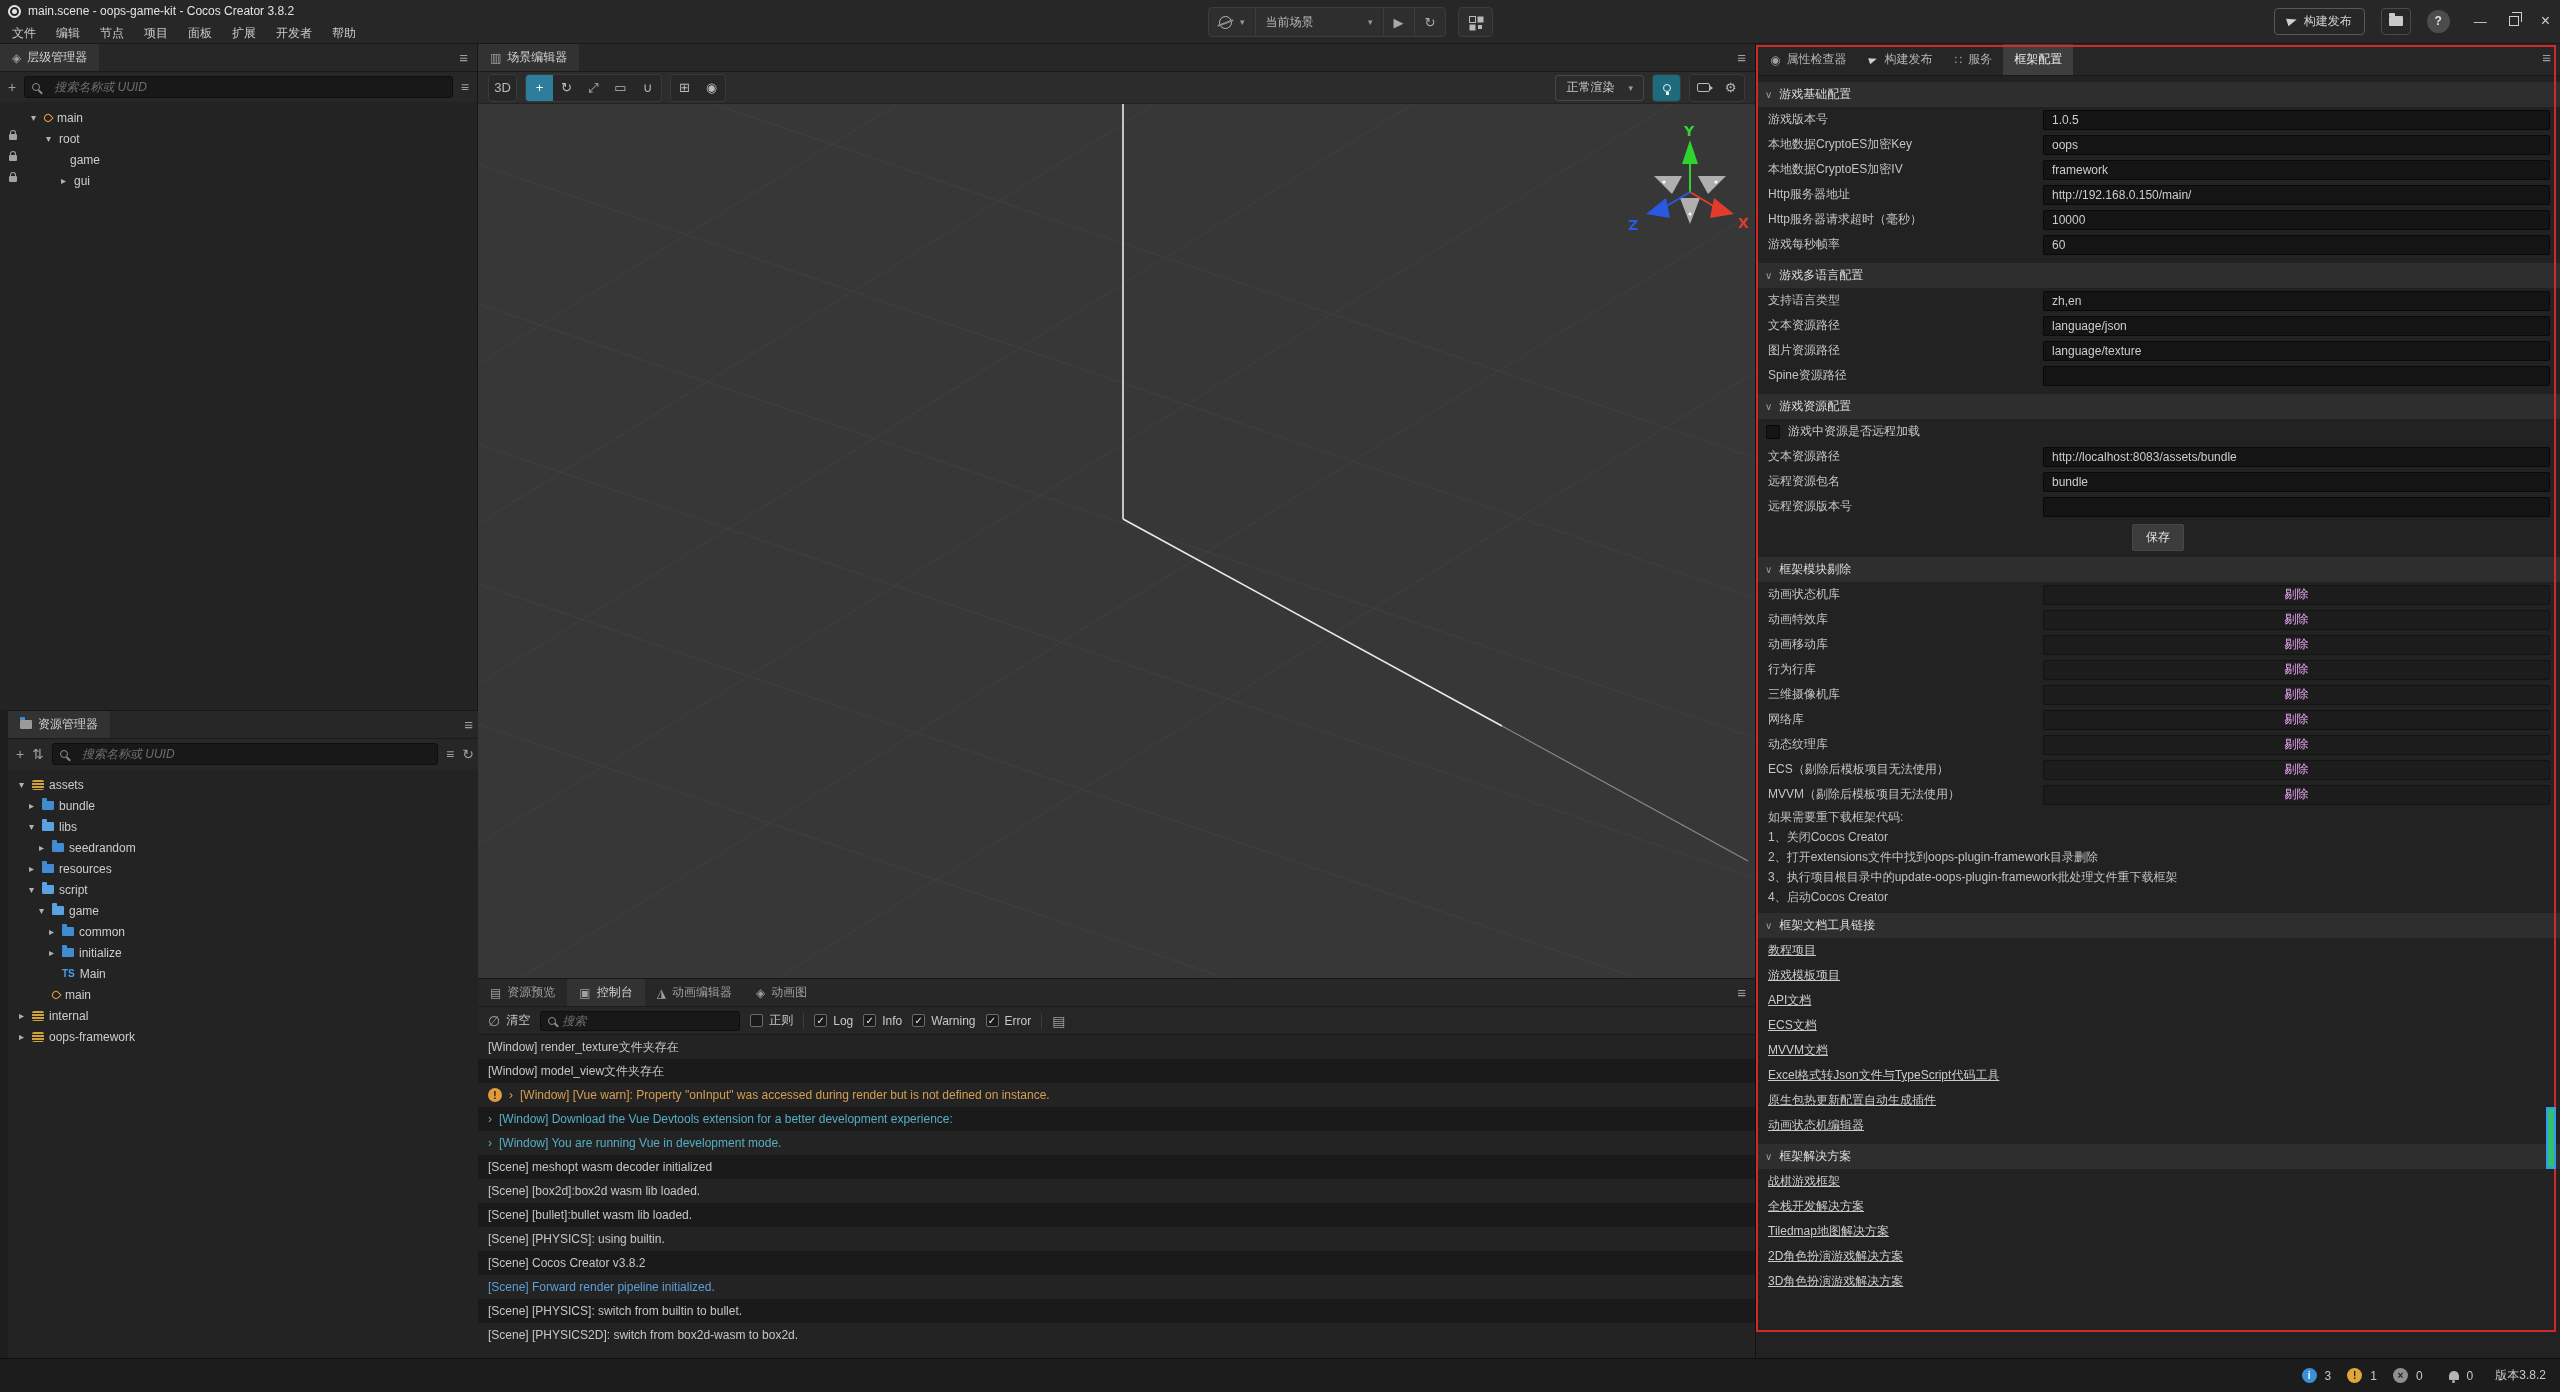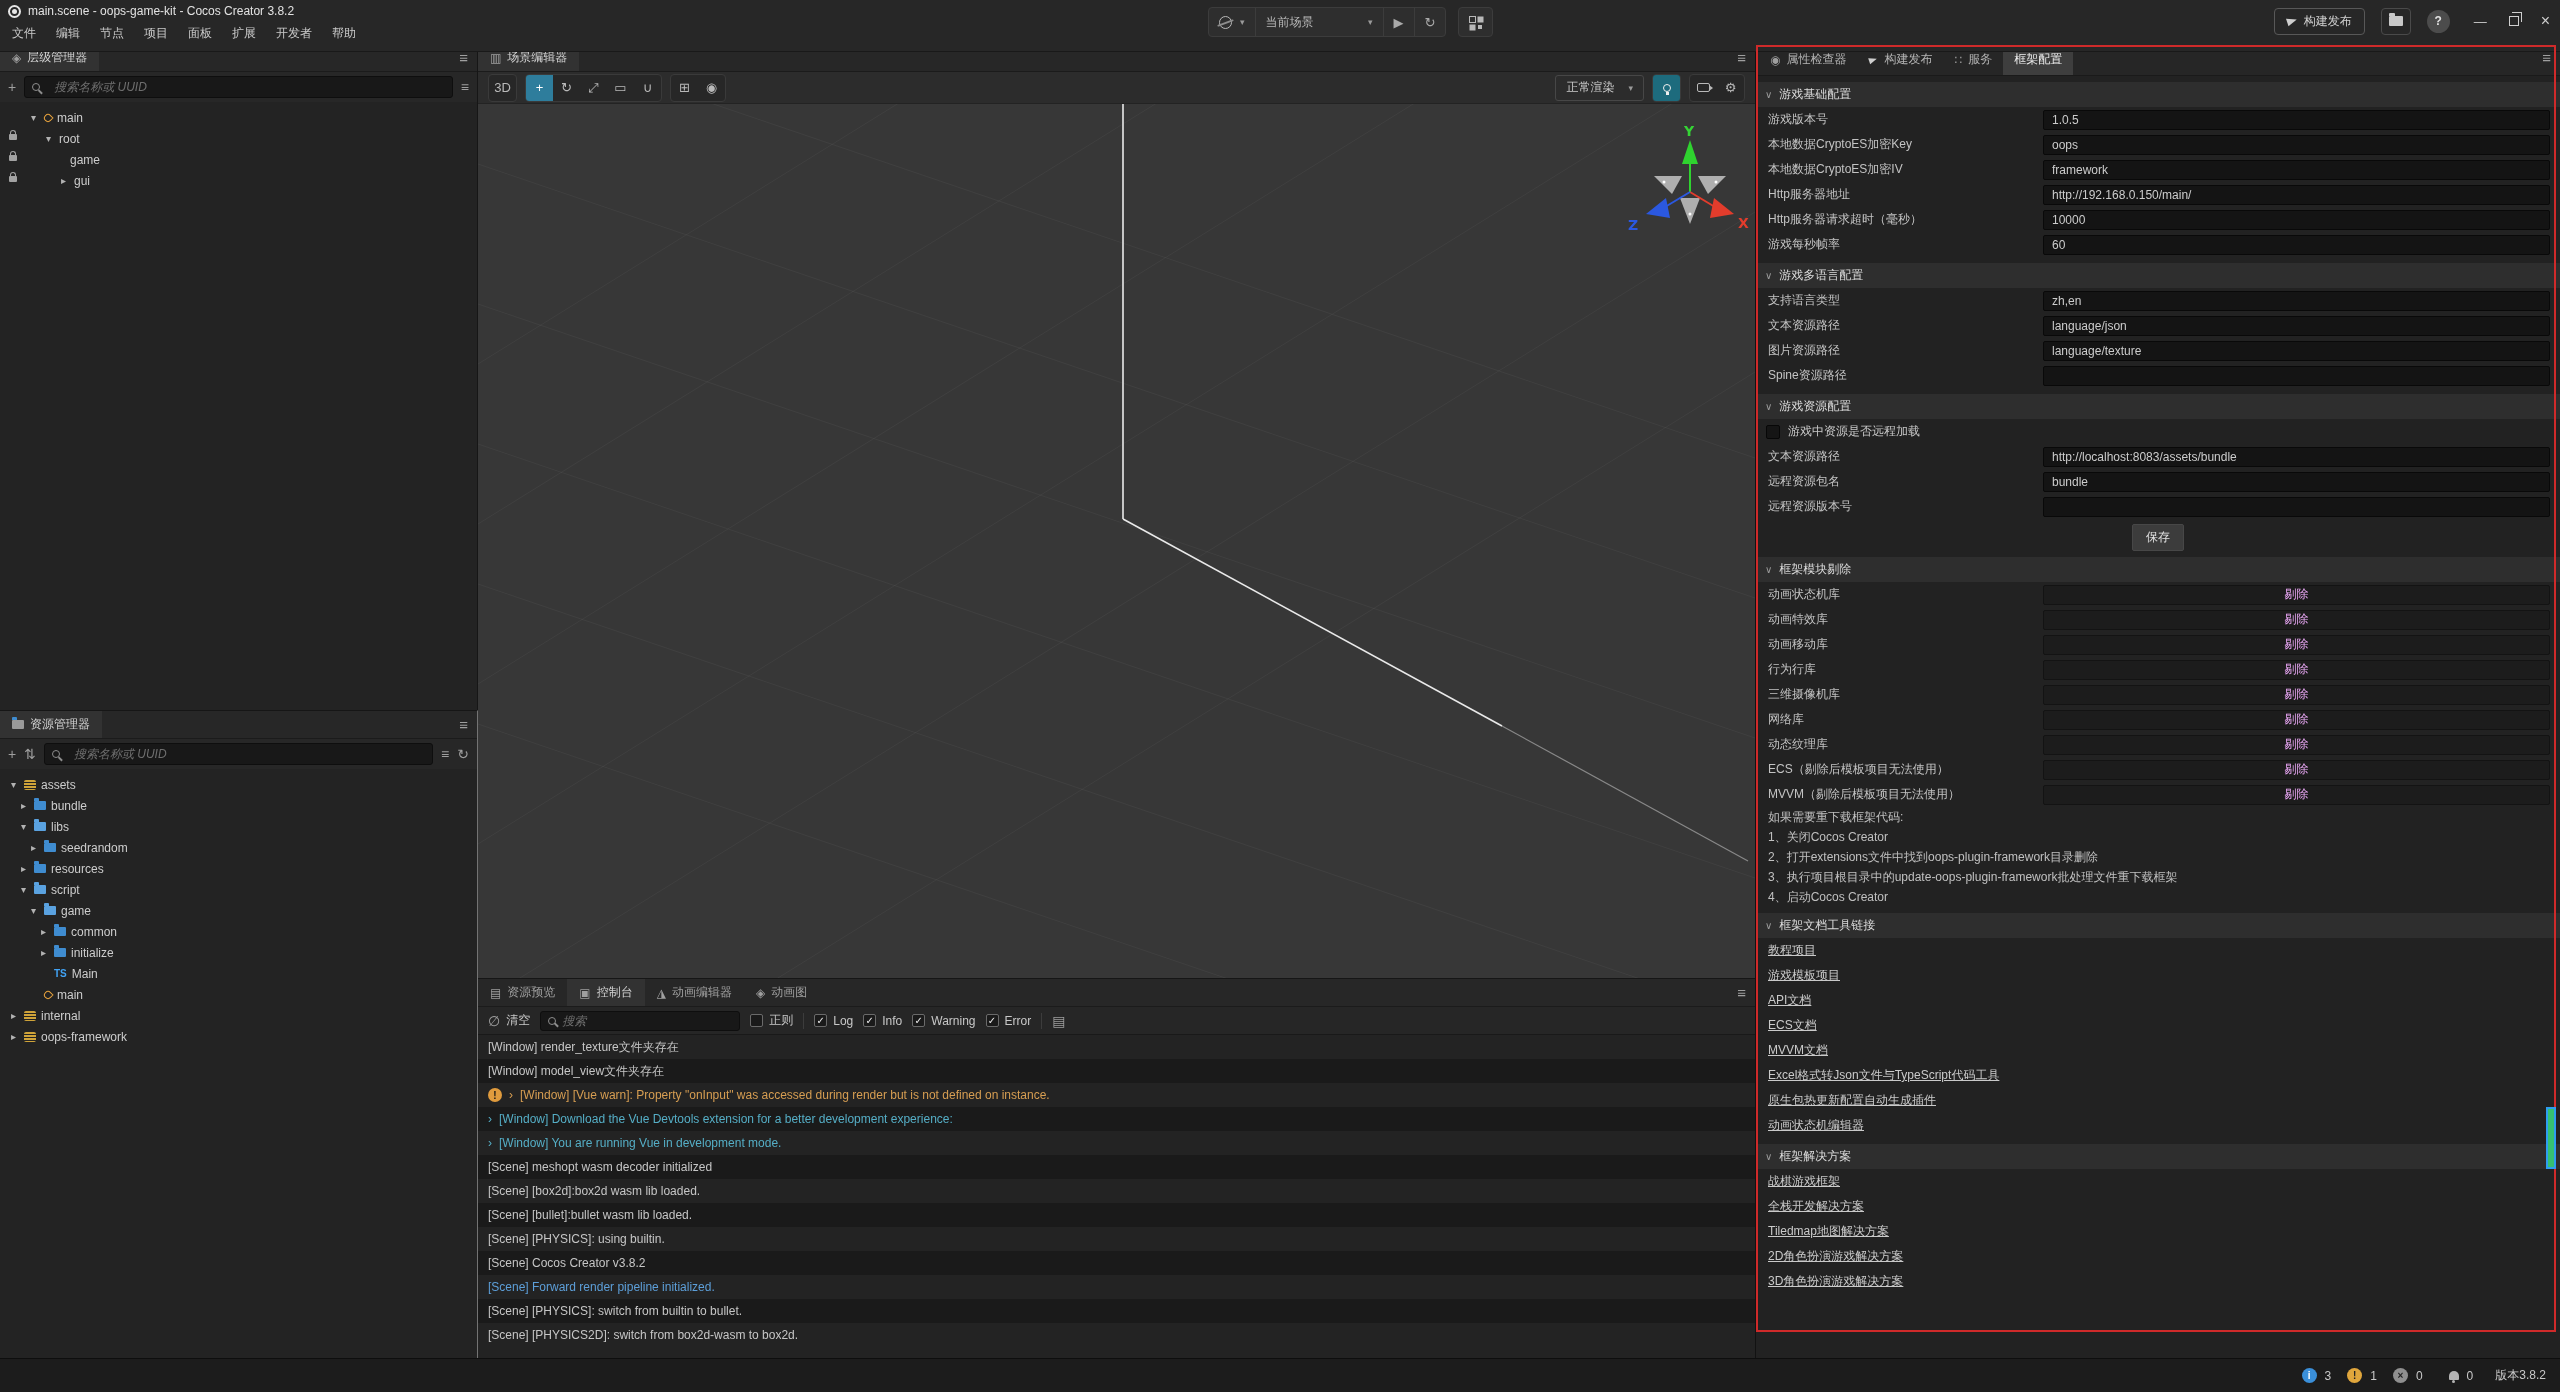--- a/index.html
+++ b/index.html
@@ -2,21 +2,21 @@
 <html><head>
 <meta charset="utf-8">
 <style>
 *{margin:0;padding:0;box-sizing:border-box}
 html,body{width:2560px;height:1392px;overflow:hidden}
 body{background:#1e1e1e;font-family:"Liberation Sans","DejaVu Sans",sans-serif;font-size:12px;color:#c8c8c8;position:relative}
 input{font-family:"Liberation Sans","DejaVu Sans",sans-serif}
 input::placeholder{color:#6e6e6e;font-style:italic}
 
 
-#titlebar{position:absolute;left:0;top:0;width:2560px;height:52px;background:#272727;border-bottom:1px solid #191919;z-index:10}
+#titlebar{position:absolute;left:0;top:0;width:2560px;height:44px;background:#272727;border-bottom:1px solid #191919;z-index:10}
 .title-row{height:22px;display:flex;align-items:center;padding-left:8px;gap:7px}
 .logo{width:13px;height:13px;border:2px solid #e6e6e6;border-radius:50%;position:relative}
 .logo::after{content:"";position:absolute;left:2px;top:2px;width:5px;height:5px;border-radius:50%;background:#e6e6e6}
 .title-text{color:#e2e2e2;font-size:12px}
 .menu-row{height:22px;display:flex;align-items:center;padding-left:2px}
 .menu-item{padding:0 10px;color:#c9c9c9;cursor:default}
 .preview{position:absolute;left:1208px;top:7px;height:30px;display:flex;align-items:center;gap:12px}
 .seg-group{display:flex;height:30px;background:#2e2e2e;border:1px solid #3c3c3c;border-radius:4px;overflow:hidden;align-items:stretch}
 .seg{display:flex;align-items:center;justify-content:center;gap:8px;padding:0 10px;border-right:1px solid #3c3c3c;color:#b9b9b9}
 .seg:last-child{border-right:none}
@@ -221,21 +221,21 @@
         <span>game</span>
       </div>
     <div class="trow" style="padding-left:58px">
         <span class="lockg"></span>
         <span class="arrow">▸</span>
         <span>gui</span>
       </div>
   </div>
 </section>
 
-<section class="panel" id="assets" style="left:0;top:710px;width:478px;height:648px;border-right:1px solid #737373;border-top:1px solid #161616">
+<section class="panel" id="assets" style="left:8px;top:710px;width:478px;height:648px;border-right:4px solid #737373;border-top:1px solid #161616">
   <div class="ptabbar">
     <div class="ptab">
         <span class="fold" style="background:#9a9a9a"></span>
         <span>资源管理器</span>
       </div>
     <span class="pmenu">≡</span>
   </div>
   <div class="ptoolbar">
     <span class="tb-glyph">+</span>
     <span class="tb-glyph">⇅</span>

